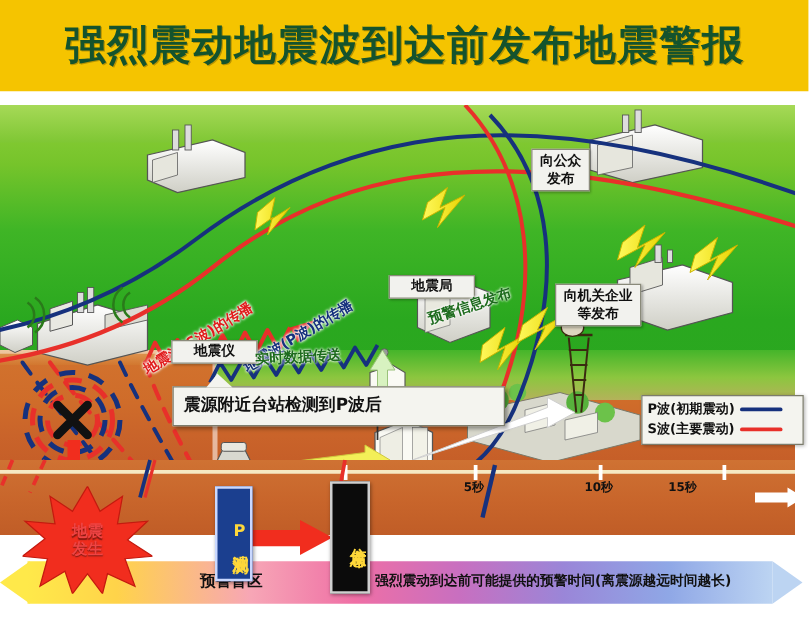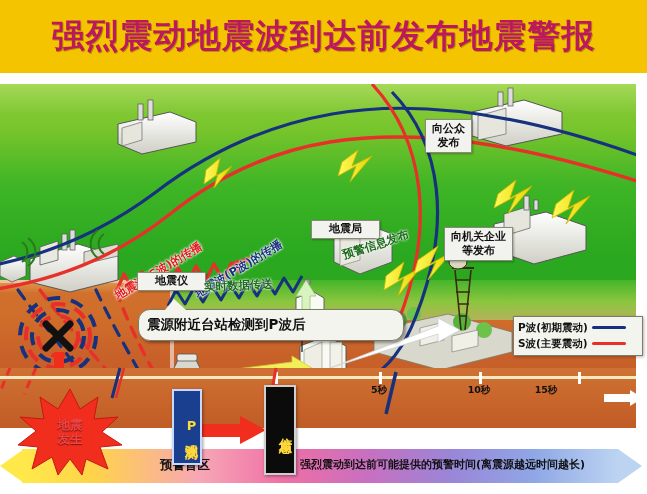--- a/index.html
+++ b/index.html
@@ -5,21 +5,21 @@
   html,body{margin:0;padding:0;background:#fff;}
   body{width:647px;height:494px;overflow:hidden;
        font-family:"DejaVu Sans","Liberation Sans",sans-serif;}
   #stage{position:relative;width:647px;height:494px;background:#ffffff;overflow:hidden;}
 
   
   .banner{position:absolute;left:0;top:0;width:647px;height:73px;
           background:#f5c400;}
   .banner-title{position:absolute;left:0;top:0;width:647px;height:73px;
           display:flex;align-items:center;justify-content:center;
-          font-size:33px;font-weight:bold;color:#be185d;letter-spacing:1px;
+          font-size:33px;font-weight:bold;color:#14532d;letter-spacing:1px;
           font-family:"DejaVu Sans","Liberation Sans",sans-serif;
           text-shadow:1px 1px 0 rgba(0,0,0,.25);}
 
   
   .scene{position:absolute;left:0;top:84px;width:636px;height:296px;overflow:hidden;
          background:linear-gradient(to bottom,#8fcf3a 0%,#76c42b 16%,#3fb526 34%,#2aa81f 58%,#2ca521 100%);}
   
   .horizon{position:absolute;left:0;top:0;width:100%;height:30px;
            background:linear-gradient(to bottom,#a6d957,#7fc734);}
 
@@ -50,21 +50,21 @@
   .wavelbl{position:absolute;font-weight:bold;font-size:11.5px;white-space:nowrap;
            text-shadow:0 0 2px #fff,0 0 2px #fff,0 0 3px #fff;}
   .wavelbl.s{color:#e11b1b;transform:rotate(-31deg);transform-origin:0 50%;}
   .wavelbl.p{color:#16317d;transform:rotate(-31deg);transform-origin:0 50%;}
   .greenlbl{position:absolute;font-weight:bold;font-size:11.5px;color:#1d6b1d;
             white-space:nowrap;transform:rotate(17deg);transform-origin:0 50%;
             text-shadow:0 0 2px #fff,0 0 2px #fff;}
 
   
   .callout{position:absolute;left:138px;top:309px;width:248px;
-           background:#f4f4ef;border:1px solid #7c7c6c;border-radius:12px;
+           background:#f4f4ef;border:1px solid #7c7c6c;border-radius:0;
            padding:5px 8px;font-size:13.5px;font-weight:bold;color:#111;
            line-height:1.45;box-shadow:2px 2px 3px rgba(0,0,0,.35);z-index:30;}
   .callout .tail{position:absolute;left:26px;top:-11px;width:0;height:0;
            border-left:9px solid transparent;border-right:12px solid transparent;
            border-bottom:11px solid #f4f4ef;}
 
   
   .legend{position:absolute;left:513px;top:316px;width:120px;
           background:#f4f4ef;border:1px solid #7c7c6c;padding:3px 4px;
           box-shadow:1px 1px 3px rgba(0,0,0,.3);z-index:30;}

